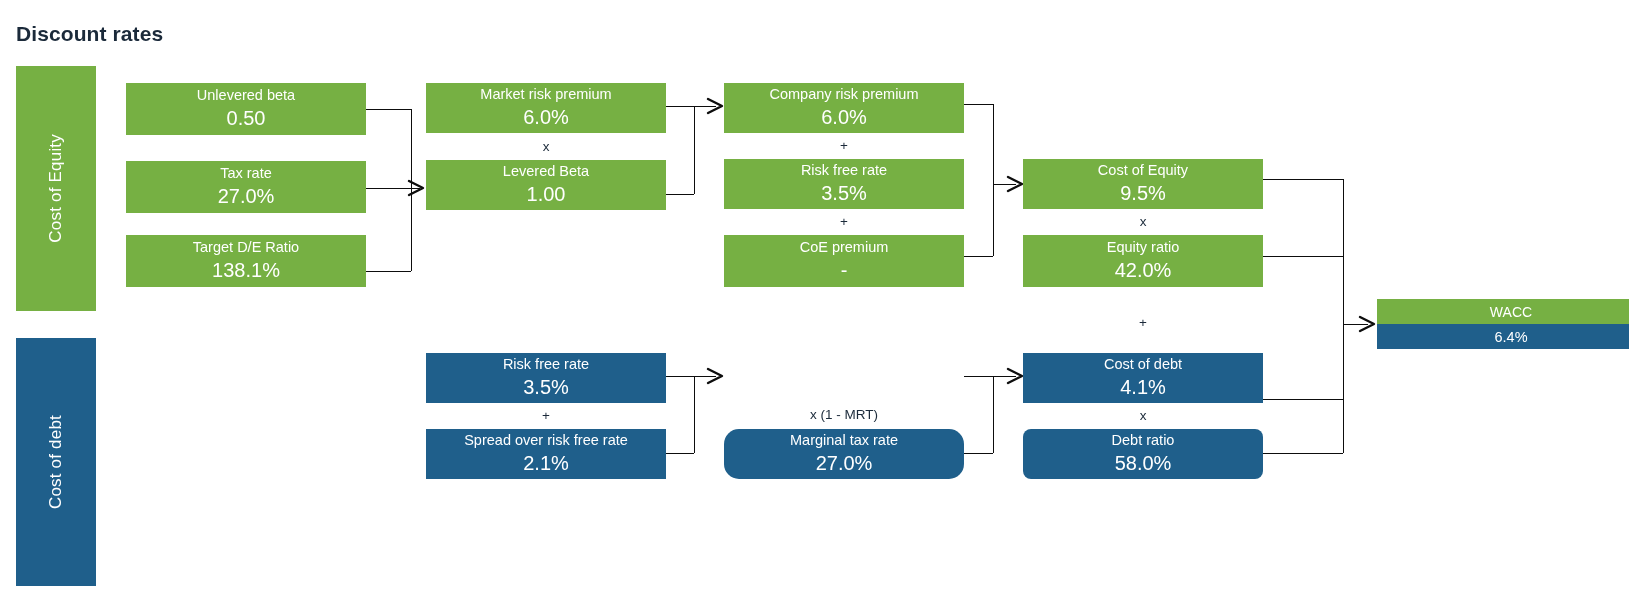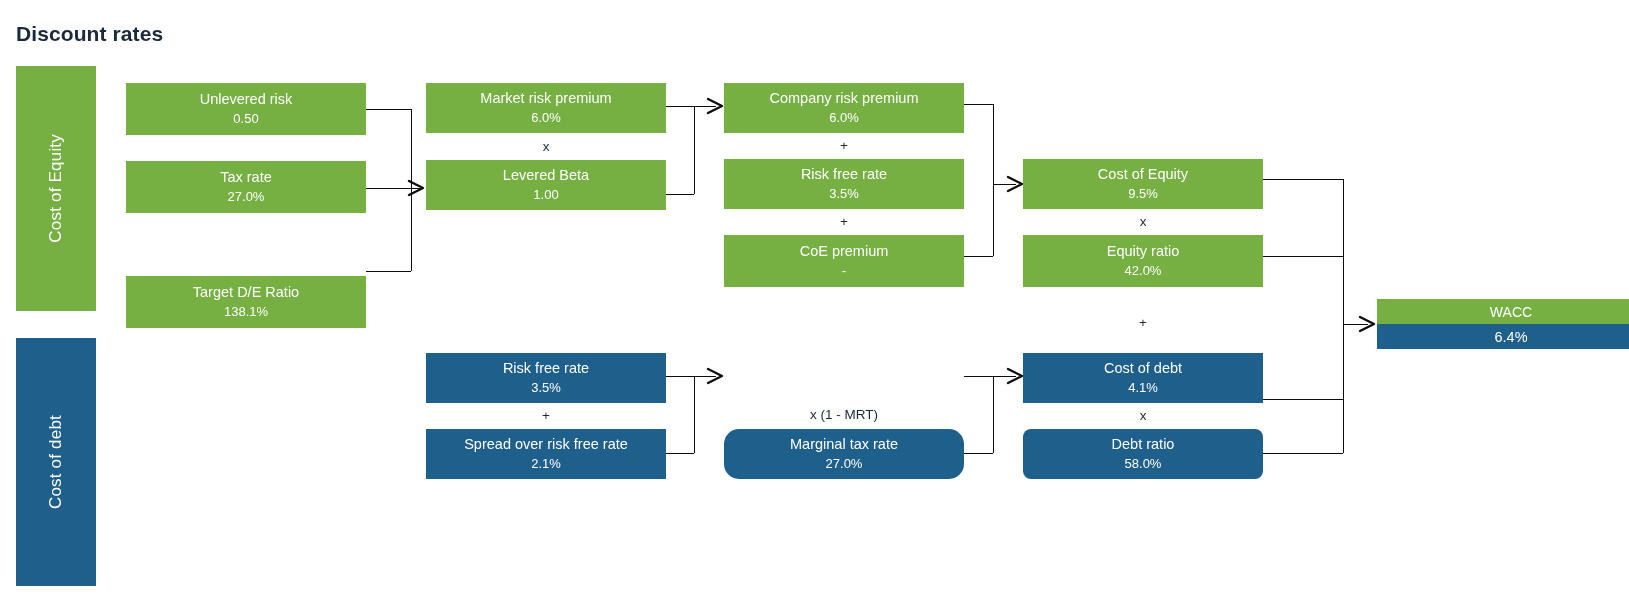--- a/index.html
+++ b/index.html
@@ -25,21 +25,21 @@
   #band-equity{left:16px;top:50px;height:245px;background:#76b043;}
   #band-debt{left:16px;top:322px;height:248px;background:#1f5f8b;}
 
   
   .box{
     position:absolute;box-sizing:border-box;
     display:flex;flex-direction:column;align-items:center;justify-content:center;
     color:#ffffff;padding:3px 6px;overflow:hidden;
   }
   .box .lbl{font-size:14.5px;line-height:1.35;white-space:nowrap;}
-  .box .val{font-size:13px;line-height:1.35;white-space:nowrap;}
+  .box .val{font-size:20px;line-height:1.35;white-space:nowrap;}
   .green{background:#76b043;}
   .blue{background:#1f5f8b;}
 
   
   .op{
     position:absolute;text-align:center;color:#1b2a3a;
     font-size:13.5px;line-height:1;white-space:nowrap;
   }
 
   
@@ -70,28 +70,28 @@
   <div class="page-title">Discount rates</div>
 
   <div class="band" id="band-equity">
     <span class="band-label">Cost of Equity</span>
   </div>
   <div class="band" id="band-debt">
     <span class="band-label">Cost of debt</span>
   </div>
 
   <div class="box green" style="left:126px;top:67px;width:240px;height:52px;">
-    <span class="lbl">Unlevered risk</span>
+    <span class="lbl">Unlevered beta</span>
     <span class="val">0.50</span>
   </div>
   <div class="box green" style="left:126px;top:145px;width:240px;height:52px;">
     <span class="lbl">Tax rate</span>
     <span class="val">27.0%</span>
   </div>
-  <div class="box green" style="left:126px;top:219px;width:240px;height:52px;margin-top:41px;">
+  <div class="box green" style="left:126px;top:219px;width:240px;height:52px;">
     <span class="lbl">Target D/E Ratio</span>
     <span class="val">138.1%</span>
   </div>
 
   <div class="hline" style="left:366px;top:93px;width:45px;"></div>
   <div class="hline" style="left:366px;top:255px;width:45px;"></div>
   <div class="vline" style="left:411px;top:93px;height:162px;"></div>
   <div class="hline" style="left:366px;top:172px;width:54px;"></div>
   <div class="arrowhead" style="left:407px;top:163px;">
     <svg width="20" height="18" viewBox="0 0 20 18">

